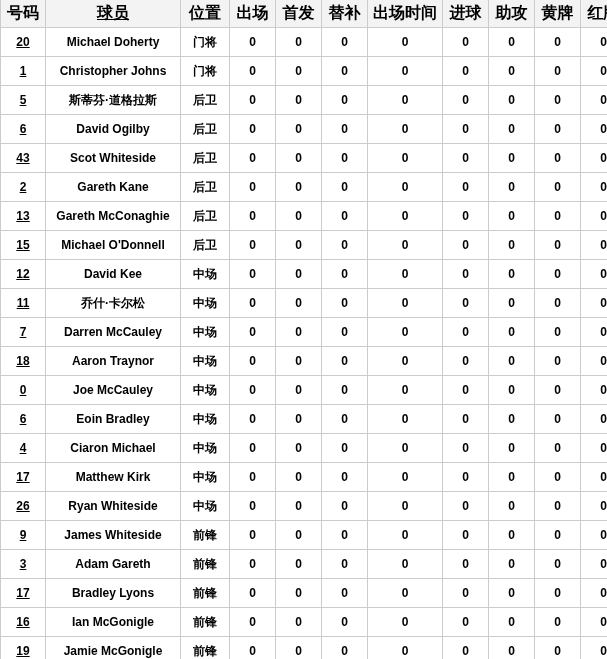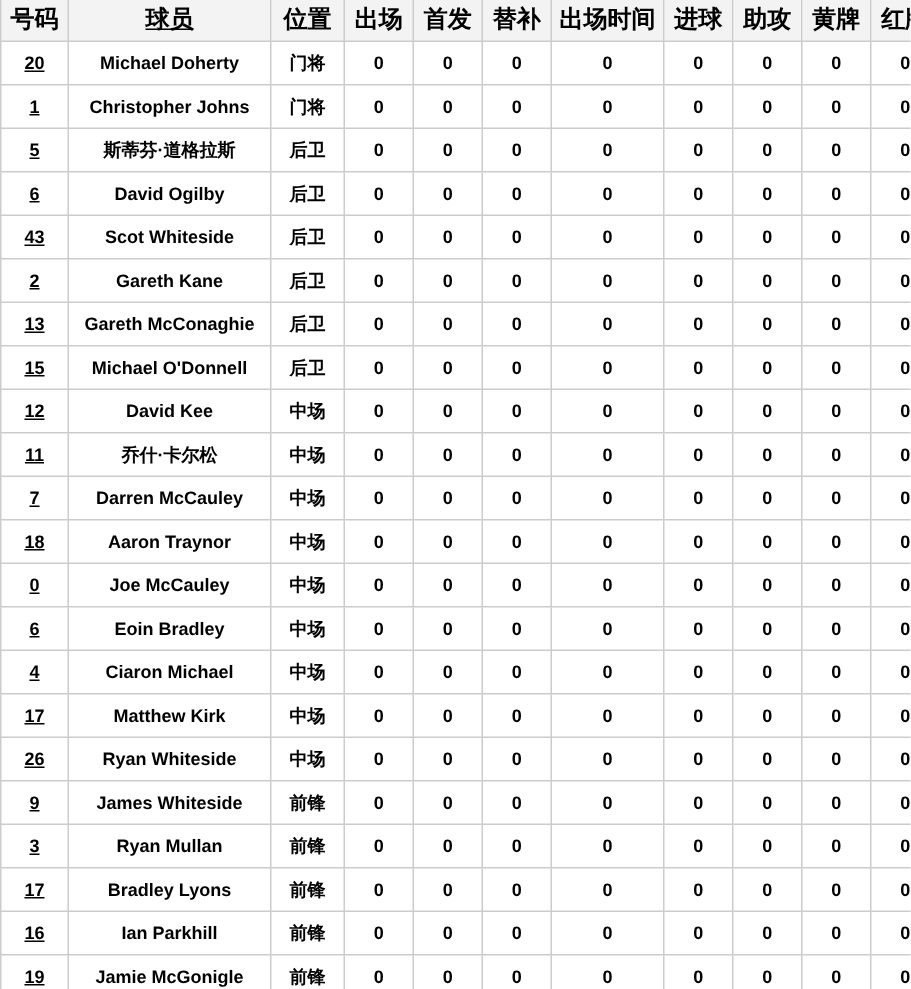--- a/index.html
+++ b/index.html
@@ -300,21 +300,21 @@
         <td class="stat">0</td>
         <td class="stat">0</td>
         <td class="minutes">0</td>
         <td class="stat">0</td>
         <td class="stat">0</td>
         <td class="stat">0</td>
         <td class="stat">0</td>
       </tr>
       <tr>
         <td class="num">3</td>
-        <td class="player">Ryan Mullan</td>
+        <td class="player">Adam Gareth</td>
         <td class="pos">前锋</td>
         <td class="stat">0</td>
         <td class="stat">0</td>
         <td class="stat">0</td>
         <td class="minutes">0</td>
         <td class="stat">0</td>
         <td class="stat">0</td>
         <td class="stat">0</td>
         <td class="stat">0</td>
       </tr>
@@ -326,21 +326,21 @@
         <td class="stat">0</td>
         <td class="stat">0</td>
         <td class="minutes">0</td>
         <td class="stat">0</td>
         <td class="stat">0</td>
         <td class="stat">0</td>
         <td class="stat">0</td>
       </tr>
       <tr>
         <td class="num">16</td>
-        <td class="player">Ian Parkhill</td>
+        <td class="player">Ian McGonigle</td>
         <td class="pos">前锋</td>
         <td class="stat">0</td>
         <td class="stat">0</td>
         <td class="stat">0</td>
         <td class="minutes">0</td>
         <td class="stat">0</td>
         <td class="stat">0</td>
         <td class="stat">0</td>
         <td class="stat">0</td>
       </tr>

